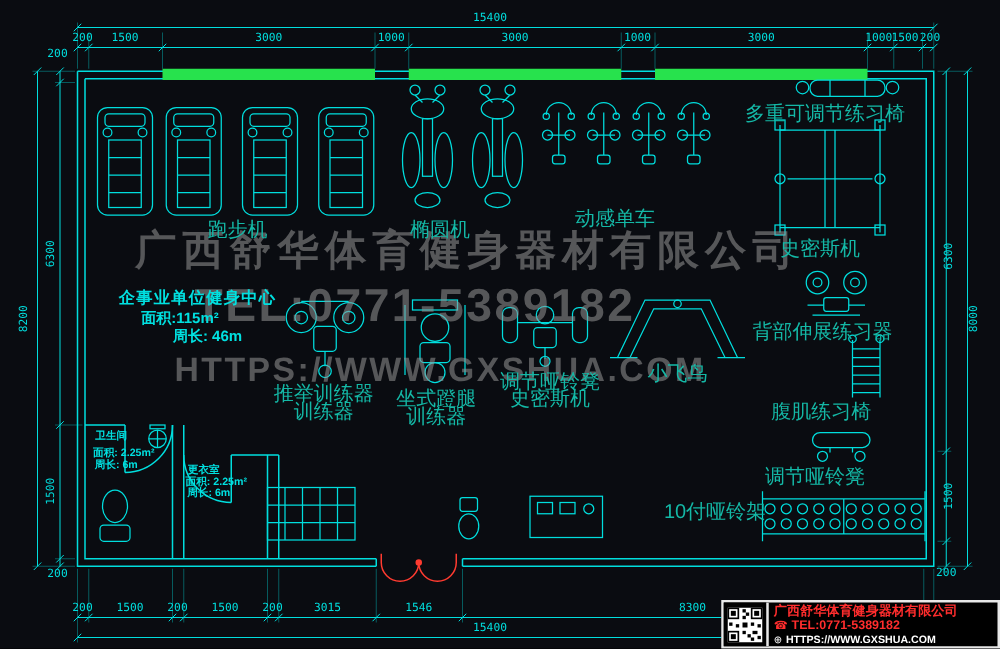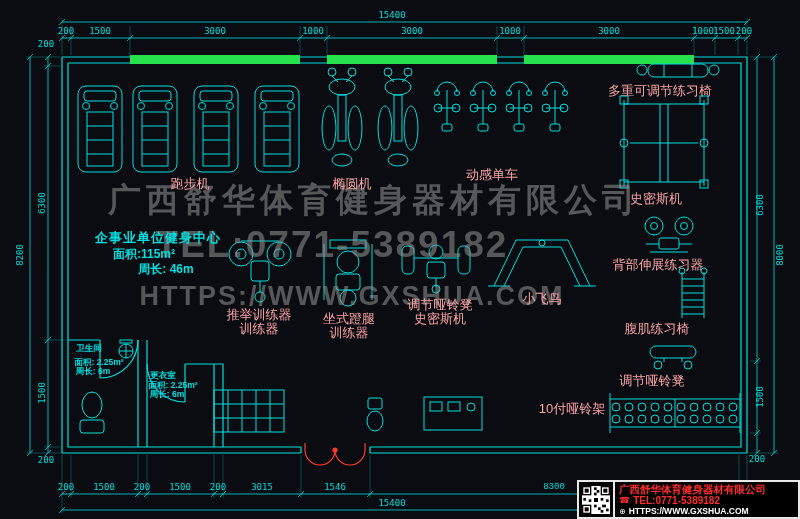--- a/index.html
+++ b/index.html
@@ -7,21 +7,21 @@
   .canvas {
     position:relative; width:800px; height:519px; overflow:hidden;
     background:#0a0c11;
     font-family:"Liberation Sans","DejaVu Sans",sans-serif;
   }
   svg.plan { position:absolute; left:0; top:0; z-index:1; }
   .txt { position:absolute; white-space:nowrap; line-height:1; }
   .dim { color:#00dede; font-size:9px; font-family:"DejaVu Sans Mono","Liberation Mono",monospace; transform:translateX(-50%); z-index:4; }
   .ctr { transform:translate(-50%,-50%); }
   .rot { transform:translate(-50%,-50%) rotate(-90deg); }
-  .lblg { color:#fca5a5; font-size:13px; transform:translateX(-50%); z-index:4; }
+  .lblg { color:#14b8a6; font-size:16px; transform:translateX(-50%); z-index:4; }
   .lblc { color:#00e0e0; transform:translateX(-50%); z-index:4;font-weight:bold; }
   .big  { font-size:13px; font-weight:bold; letter-spacing:1px; }
   .mid  { font-size:12px; }
   .small{ font-size:8.5px; }
   .wm { position:absolute; color:rgba(150,150,150,0.55); font-weight:bold; transform:translateX(-50%); z-index:3; letter-spacing:2px; white-space:nowrap; }
   .titleblock { position:absolute; left:577px; top:480px; width:223px; height:39px; background:#000;
     border:2px solid #e8e8e8; display:flex; align-items:stretch; z-index:10; }
   .qr { width:36px; border-right:2px solid #e8e8e8; display:flex; align-items:center; justify-content:center; background:#000; }
   .qr svg { width:28px; height:28px; }
   .tb-text { flex:1; padding:2px 4px; display:flex; flex-direction:column; justify-content:center; }
@@ -250,21 +250,21 @@
   <span class="txt dim" style="left:724px;top:27px;">1500</span>
   <span class="txt dim" style="left:744px;top:27px;">200</span>
 
   <span class="txt dim" style="left:66px;top:483px;">200</span>
   <span class="txt dim" style="left:104px;top:483px;">1500</span>
   <span class="txt dim" style="left:142px;top:483px;">200</span>
   <span class="txt dim" style="left:180px;top:483px;">1500</span>
   <span class="txt dim" style="left:218px;top:483px;">200</span>
   <span class="txt dim" style="left:262px;top:483px;">3015</span>
   <span class="txt dim" style="left:335px;top:483px;">1546</span>
-  <span class="txt dim" style="left:554px;top:483px;font-family:Liberation Mono, monospace;">8300</span>
+  <span class="txt dim" style="left:554px;top:483px;">8300</span>
   <span class="txt dim" style="left:743px;top:483px;">200</span>
   <span class="txt dim" style="left:392px;top:499px;">15400</span>
 
   <span class="txt dim rot" style="left:20px;top:255px;">8200</span>
   <span class="txt dim ctr" style="left:46px;top:44px;">200</span>
   <span class="txt dim rot" style="left:42px;top:203px;">6300</span>
   <span class="txt dim rot" style="left:42px;top:393px;">1500</span>
   <span class="txt dim ctr" style="left:46px;top:460px;">200</span>
 
   <span class="txt dim rot" style="left:780px;top:255px;">8000</span>

